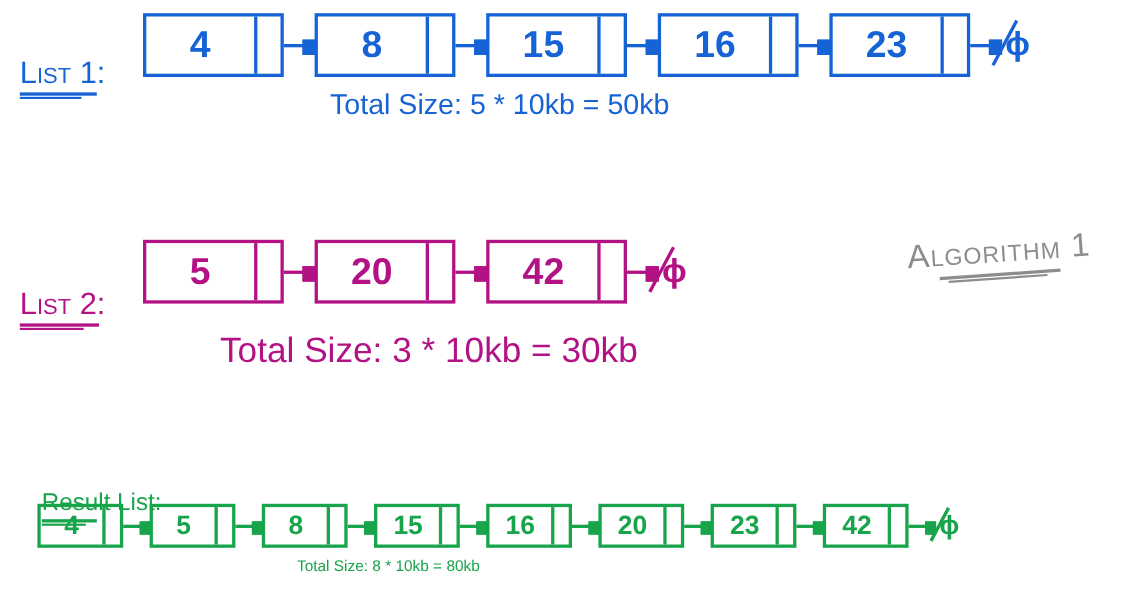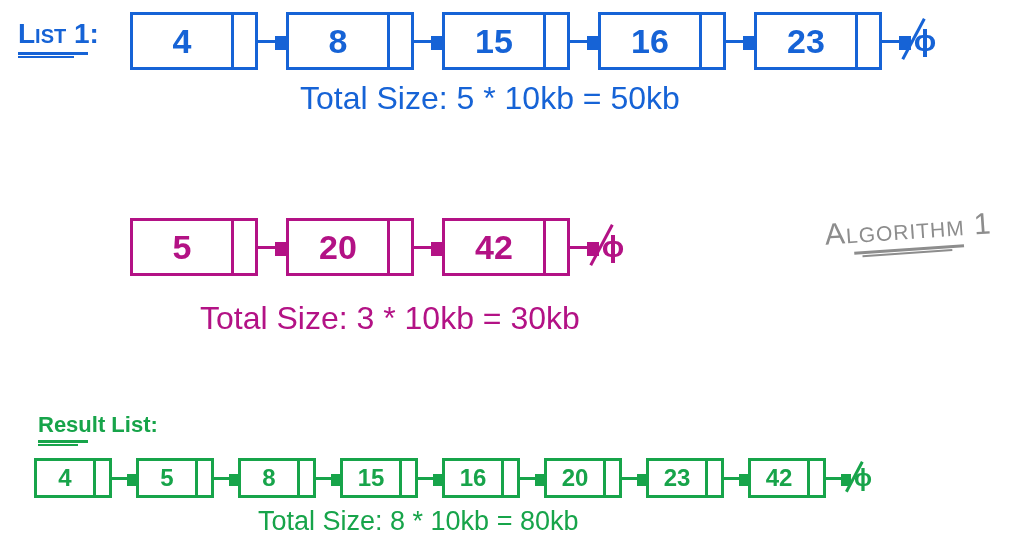--- a/index.html
+++ b/index.html
@@ -12,21 +12,22 @@
     overflow: hidden;
   }
   .stage {
     position: relative;
     width: 1024px;
     height: 543px;
   }
   
   .label {
     position: absolute;
-    font-weight: 700;
+    font-weight: 400;
+    margin-top: 32px;
   }
   .label .text {
     display: inline-block;
   }
   .label .underline {
     display: block;
     border-bottom-style: solid;
     margin-top: 2px;
   }
   
@@ -184,22 +185,27 @@
       </div>
     <div class="arrow">
         <span class="head"></span>
       </div>
     <div class="null">
         <span>ϕ</span>
         <span class="slash"></span>
       </div>
   </div>
 
-  <div class="caption themed theme-blue" style="left:300px; top:80px; font-size:32px;">Total Size: 5 * 10kb = 50kb</div>
-
+  <div class="caption themed theme-blue" style="left:300px; top:80px; font-size:26px;">Total Size: 5 * 10kb = 50kb</div>
+
+  <div class="label themed theme-magenta" style="left:18px; top:228px;">
+    <span class="text" style="font-size:28px; font-variant:small-caps;">List 2:</span>
+    <span class="underline" style="width:72px; border-bottom-width:3px;"></span>
+    <span class="underline" style="width:58px; border-bottom-width:2px; margin-top:1px;"></span>
+  </div>
 
   <div class="list big themed theme-magenta" style="left:130px; top:218px;">
     <div class="node">
         <span class="val">5</span>
         <span class="ptr"></span>
       </div>
     <div class="arrow">
         <span class="head"></span>
       </div>
     <div class="node">
@@ -292,15 +298,15 @@
       </div>
     <div class="arrow">
         <span class="head"></span>
       </div>
     <div class="null">
         <span>ϕ</span>
         <span class="slash"></span>
       </div>
   </div>
 
-  <div class="caption themed theme-green" style="left:258px; top:506px; font-size:27px;">Total Size: 8 * 10kb = 80kb</div>
+  <div class="caption themed theme-green" style="left:270px; top:506px; font-size:14px;">Total Size: 8 * 10kb = 80kb</div>
 
 </div>
 
 </body></html>

